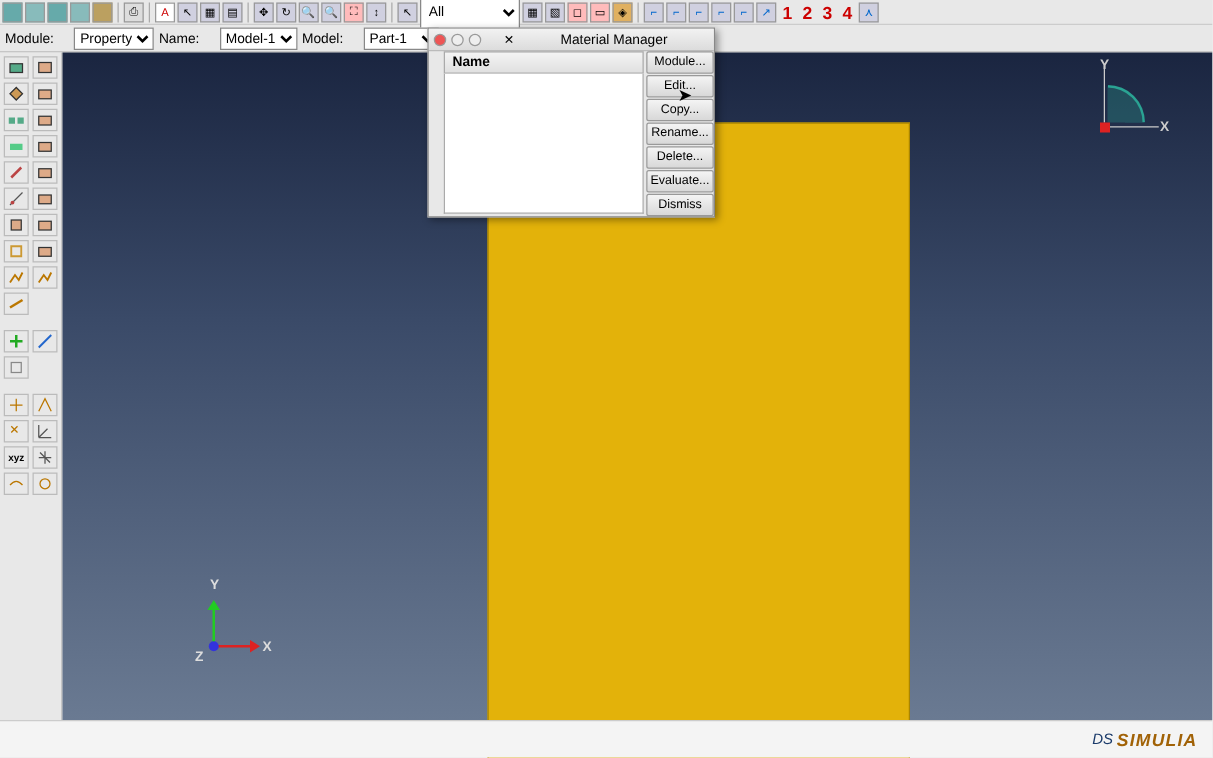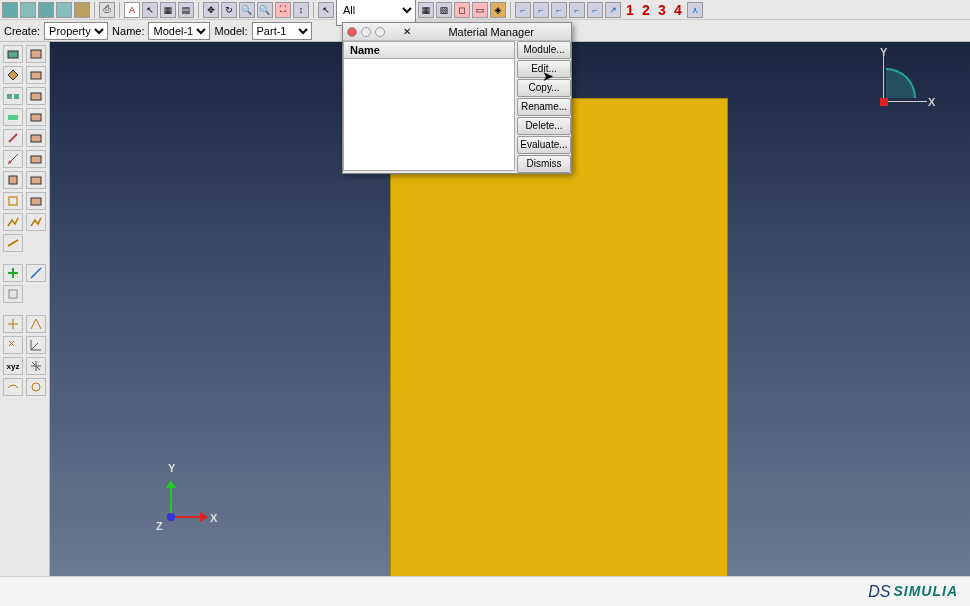--- a/index.html
+++ b/index.html
@@ -21,21 +21,21 @@
   }
   .nav-num { color: #c00; font-weight: bold; width: 14px; text-align: center; font-size: 14px; cursor: pointer;}
   
   
   .context-bar {
     height: 22px; background: #e8e8e8; border-bottom: 1px solid #bbb;
     display: flex; align-items: center; padding: 0 4px; gap: 4px;
   }
   .context-bar label { font-size: 11px; }
   .context-bar select {
-    height: 18px; background: white; border: 1px solid #888; font-size: 11px; min-width: 60px;
+    height: 18px; background: white; border: 1px solid #888; font-size: 11px; min-width: 60px; margin-left: 12px;
   }
   
   
   .main-area {
     position: absolute; top: 42px; left: 50px; right: 0; bottom: 30px;
     background: linear-gradient(to bottom, #1a2540 0%, #3a4a68 40%, #6a7a92 100%);
   }
   
   
   .left-toolbox {
@@ -86,21 +86,21 @@
     height: 18px; background: linear-gradient(#f2f2f2,#dcdcdc); border-bottom: 1px solid #bbb;
     display: flex; align-items: center; padding: 0 4px; gap: 4px;
   }
   .tl-btn { width:10px; height:10px; border-radius:50%; border:1px solid #999; }
   .tl-close { background:#e55; }
   .tl-min { background:#eee; }
   .tl-max { background:#eee; }
   .dialog-title-text { flex:1; text-align:center; font-size:11px; }
   
   .dialog-body { display:flex; padding: 0; }
-  .list-panel { flex:1; display:flex; flex-direction:column; }
+  .list-panel { flex:1; display:flex; flex-direction:column;margin-left:12px; }
   .list-header {
     background: linear-gradient(#f4f4f4,#e0e0e0); border:1px solid #aaa;
     padding: 2px 6px; font-weight: bold; font-size:11px;
   }
   .list-box {
     background: white; border: 1px solid #aaa; border-top:none; height: 112px; overflow:auto;
   }
   .list-item { padding: 1px 6px; font-size:11px; cursor:pointer; }
   .list-item.selected { background: #1030c0; color: white; }
   
@@ -112,22 +112,22 @@
   }
   
   .cursor { position:absolute; left: 542px; top: 68px; font-size:14px; color:black; pointer-events:none; z-index:100;}
   
   
   .status-bar {
     position: absolute; bottom:0; left:0; right:0; height:30px;
     background: #f4f4f4; border-top:1px solid #ccc;
     display:flex; justify-content:flex-end; align-items:center; padding: 0 12px;
   }
-  .brand { font-style: italic; color: #0f766e; font-size: 14px; font-weight: bold; letter-spacing: 1px;}
-  .brand-ds { font-size:16px; color:#1a3a6a; font-style:italic; vertical-align: top;}
+  .brand { font-style: italic; color: #a16207; font-size: 14px; font-weight: bold; letter-spacing: 1px;}
+  .brand-ds { font-size:12px; color:#1a3a6a; font-style:italic; vertical-align: top;}
 </style>
 </head>
 <body>
 
 <div class="top-toolbar">
   <div class="tb-icon" style="background:#6aa;"></div>
   <div class="tb-icon" style="background:#8bb;"></div>
   <div class="tb-icon" style="background:#6aa;"></div>
   <div class="tb-icon" style="background:#8bb;"></div>
   <div class="tb-icon" style="background:#bba060;"></div>
@@ -163,21 +163,21 @@
   <div class="tb-icon" style="color:#06c;">⌐</div>
   <div class="tb-icon" style="color:#06c;">↗</div>
   <span class="nav-num">1</span>
   <span class="nav-num">2</span>
   <span class="nav-num">3</span>
   <span class="nav-num">4</span>
   <div class="tb-icon" style="color:#06c;">⋏</div>
 </div>
 
 <div class="context-bar">
-  <label>Create:</label>
+  <label>Module:</label>
   <select><option>Property</option></select>
   <label>Name:</label>
   <select><option>Model-1</option></select>
   <label>Model:</label>
   <select><option>Part-1</option></select>
 </div>
 
 <div class="left-toolbox">
   <div class="tool-row">
       <div class="tool-btn">

